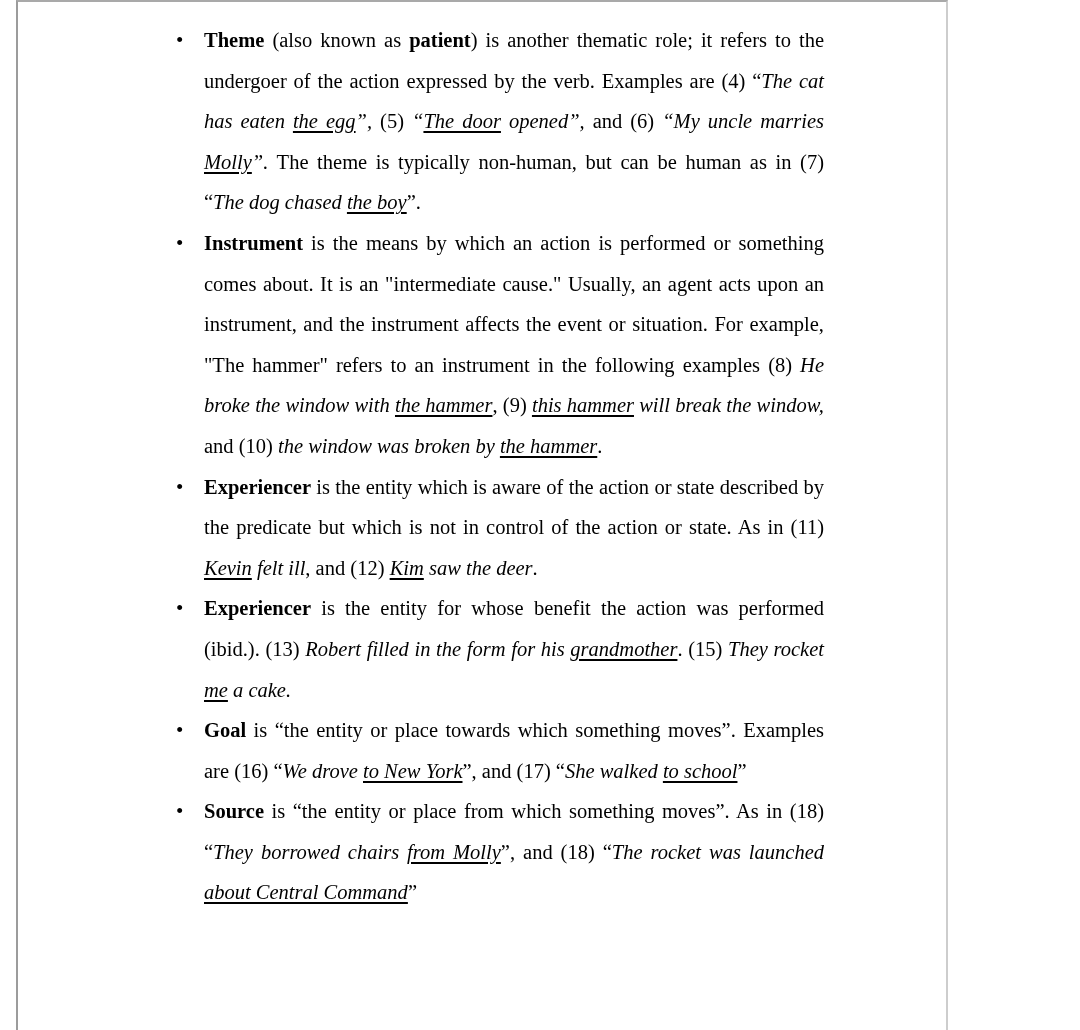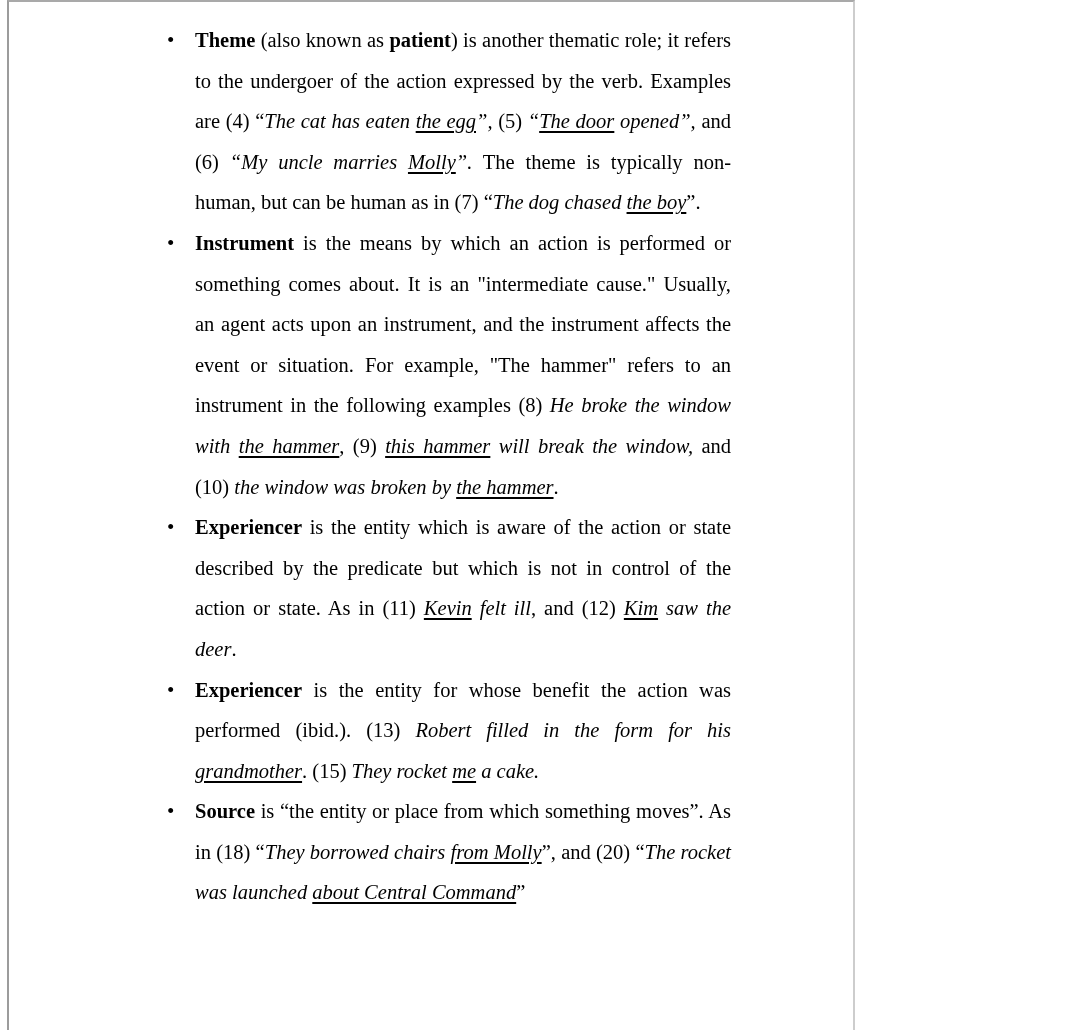--- a/index.html
+++ b/index.html
@@ -5,23 +5,23 @@
   html, body {
     margin: 0;
     padding: 0;
     background: #ffffff;
     width: 1080px;
     height: 1030px;
     overflow: hidden;
   }
   .page-frame {
     position: absolute;
-    left: 7px;
+    left: 16px;
     top: 0;
-    width: 848px;
+    width: 932px;
     height: 1030px;
     box-sizing: border-box;
     border-top: 2px solid #a9a9a9;
     border-left: 2px solid #9c9c9c;
     border-right: 2px solid #cdcdcd;
     background: #ffffff;
   }
   ul.bullet-list {
     margin: 0;
     padding: 18px 122px 0 186px;
@@ -51,15 +51,16 @@
 </style>
 </head>
 <body>
 
 <div class="page-frame">
   <ul class="bullet-list">
       <li><span class=" run-b">Theme</span><span class=""> (also known as </span><span class=" run-b">patient</span><span class="">) is another thematic role; it refers to the undergoer of the action expressed by the verb. Examples are (4) “</span><span class=" run-i">The cat has eaten </span><span class=" run-i run-u">the egg</span><span class=" run-i">”,</span><span class=""> (5) </span><span class=" run-i">“</span><span class=" run-i run-u">The door</span><span class=" run-i"> opened”,</span><span class=""> and (6) </span><span class=" run-i">“My uncle marries </span><span class=" run-i run-u">Molly</span><span class=" run-i">”.</span><span class=""> The theme is typically non-human, but can be human as in (7) “</span><span class=" run-i">The dog chased </span><span class=" run-i run-u">the boy</span><span class="">”.</span></li>
       <li><span class=" run-b">Instrument</span><span class=""> is the means by which an action is performed or something comes about. It is an "intermediate cause." Usually, an agent acts upon an instrument, and the instrument affects the event or situation. For example, "The hammer" refers to an instrument in the following examples (8) </span><span class=" run-i">He broke the window with </span><span class=" run-i run-u">the hammer</span><span class="">, (9) </span><span class=" run-i run-u">this hammer</span><span class=" run-i"> will break the window,</span><span class=""> and (10) </span><span class=" run-i">the window was broken by </span><span class=" run-i run-u">the hammer</span><span class="">.</span></li>
       <li><span class=" run-b">Experiencer</span><span class=""> is the entity which is aware of the action or state described by the predicate but which is not in control of the action or state. As in (11) </span><span class=" run-i run-u">Kevin</span><span class=" run-i"> felt ill</span><span class="">, and (12) </span><span class=" run-i run-u">Kim</span><span class=" run-i"> saw the deer</span><span class="">.</span></li>
       <li><span class=" run-b">Experiencer</span><span class=""> is the entity for whose benefit the action was performed (ibid.). (13) </span><span class=" run-i">Robert filled in the form for his </span><span class=" run-i run-u">grandmother</span><span class="">. (15) </span><span class=" run-i">They rocket </span><span class=" run-i run-u">me</span><span class=" run-i"> a cake.</span></li>
-      <li><span class=" run-b">Source</span><span class=""> is “the entity or place from which something moves”. As in (18) “</span><span class=" run-i">They borrowed chairs </span><span class=" run-i run-u">from Molly</span><span class="">”, and (20) “</span><span class=" run-i">The rocket was launched </span><span class=" run-i run-u">about Central Command</span><span class="">”</span></li>
+      <li><span class=" run-b">Goal</span><span class=""> is “the entity or place towards which something moves”. Examples are (16) “</span><span class=" run-i">We drove </span><span class=" run-i run-u">to New York</span><span class="">”, and (17) “</span><span class=" run-i">She walked </span><span class=" run-i run-u">to school</span><span class="">”</span></li>
+      <li><span class=" run-b">Source</span><span class=""> is “the entity or place from which something moves”. As in (18) “</span><span class=" run-i">They borrowed chairs </span><span class=" run-i run-u">from Molly</span><span class="">”, and (18) “</span><span class=" run-i">The rocket was launched </span><span class=" run-i run-u">about Central Command</span><span class="">”</span></li>
     </ul>
 </div>
 
 </body></html>

